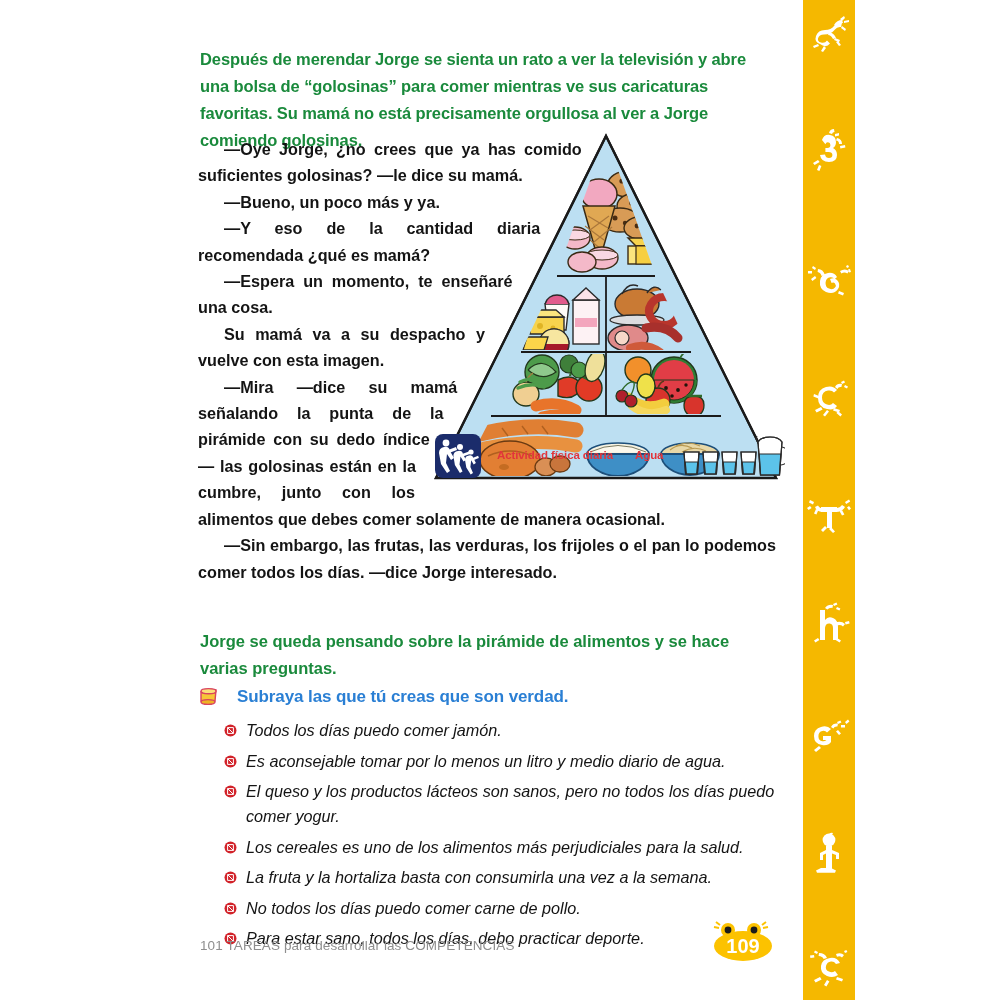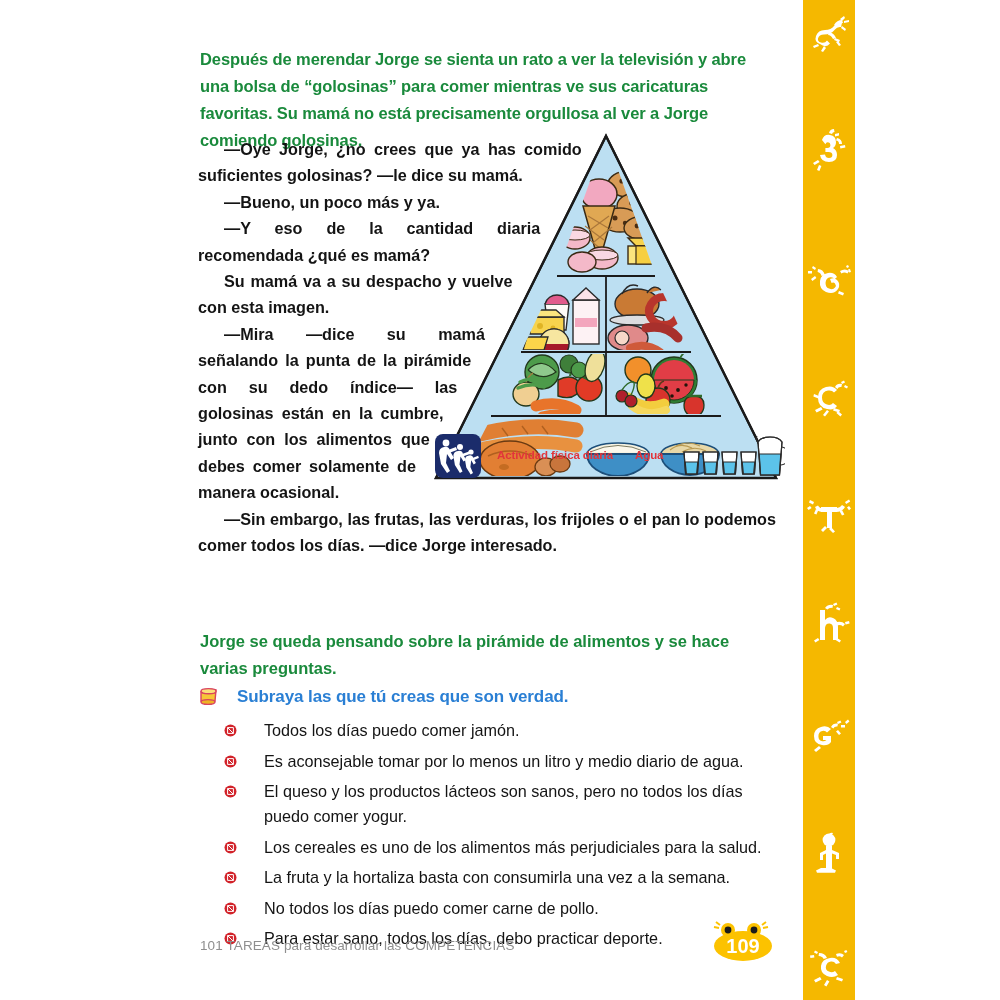--- a/index.html
+++ b/index.html
@@ -126,22 +126,23 @@
   }
 
   
   #statements {
     position: absolute;
     left: 224px; top: 718px; width: 560px;
   }
   .statement {
     display: flex;
     align-items: flex-start;
-    gap: 27px;
+    gap: 9px;
     margin-bottom: 5.5px;
+    font-style: italic;
   }
   .bullet { flex: 0 0 auto; width: 13px; height: 13px; margin-top: 6px; }
   .bullet svg { display: block; }
   .statement-text {
     font-size: 16.2px;
     line-height: 25px;
     color: #141414;
     font-weight: 500;
   }
 
@@ -378,20 +379,21 @@
 
         <polygon points="174,4 344,346 4,346" fill="none" stroke="#1a1a1a" stroke-width="2.4"></polygon>
       </svg>
     </div>
 
     <div class="body-text">
       <div class="art-float"></div>
       <p>—Oye Jorge, ¿no crees que ya has comido suficientes golosinas? —le dice su mamá.</p>
       <p>—Bueno, un poco más y ya.</p>
       <p>—Y eso de la cantidad diaria recomendada ¿qué es mamá?</p>
+      <p>—Espera un momento, te enseñaré una cosa.</p>
       <p>Su mamá va a su despacho y vuelve con esta imagen.</p>
       <p>—Mira —dice su mamá señalando la punta de la pirámide con su dedo índice— las golosinas están en la cumbre, junto con los alimentos que debes comer solamente de manera ocasional.</p>
       <p>—Sin embargo, las frutas, las verduras, los frijoles o el pan lo podemos comer todos los días. —dice Jorge interesado.</p>
     </div>
 
     <div id="strip">
       <div id="activity-badge">
         <svg width="46" height="44" viewBox="0 0 46 44" xmlns="http://www.w3.org/2000/svg">
           <g fill="#ffffff">
             <circle cx="11" cy="9" r="3.4"></circle>

